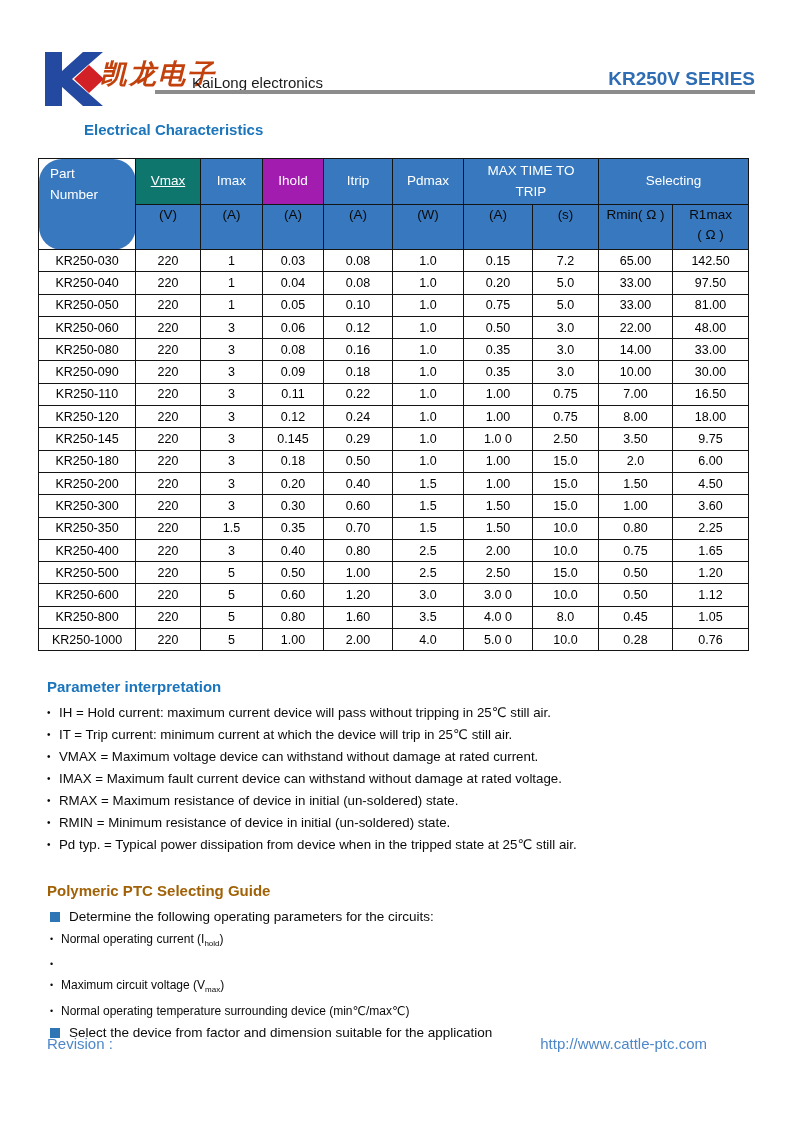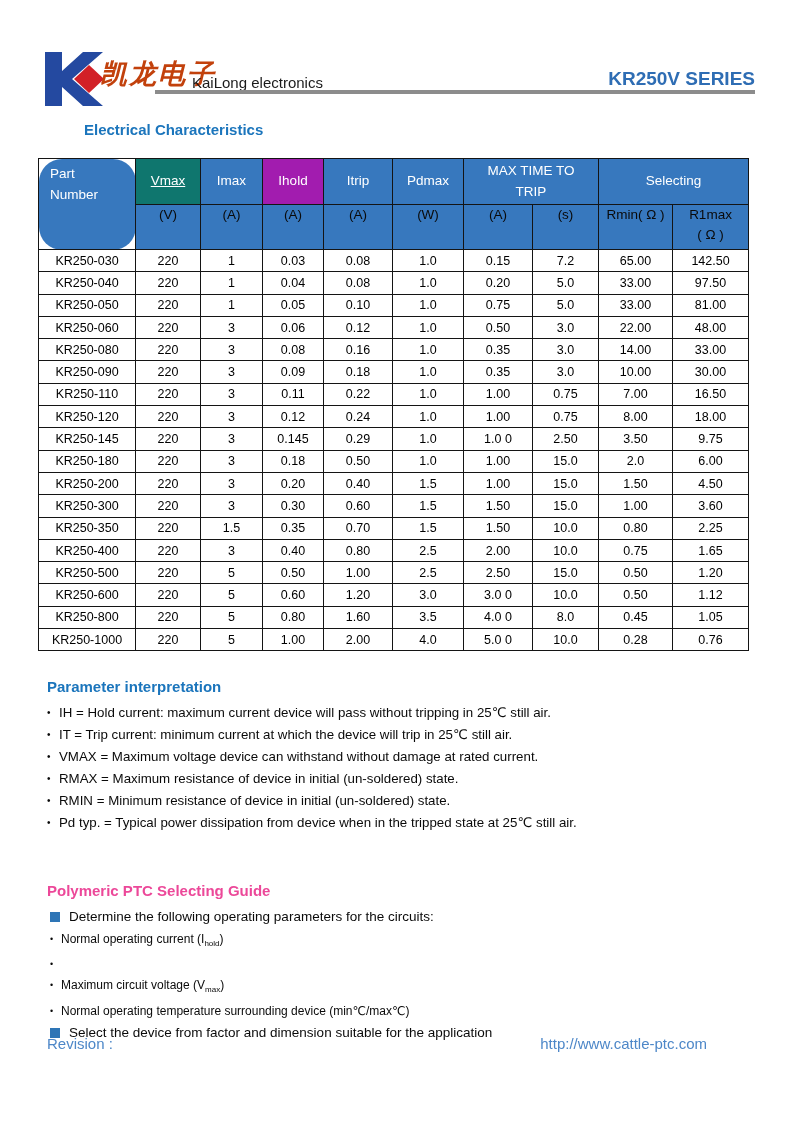--- a/index.html
+++ b/index.html
@@ -327,26 +327,27 @@
           </tr>
         </tbody>
     </table>
   </div>
 
   <div class="sec-title" id="title-param" style="color: rgb(27, 117, 188);">Parameter interpretation</div>
   <ul class="blist" id="param-list">
       <li><span class="dot">•</span><span>IH = Hold current: maximum current device will pass without tripping in 25℃  still air.</span></li>
       <li><span class="dot">•</span><span>IT = Trip current: minimum current at which the device will trip in 25℃  still air.</span></li>
       <li><span class="dot">•</span><span>VMAX = Maximum voltage device can withstand without damage at rated current.</span></li>
+      <li><span class="dot">•</span><span>IMAX = Maximum fault current device can withstand without damage at rated voltage.</span></li>
       <li><span class="dot">•</span><span>RMAX = Maximum resistance of device in initial (un-soldered) state.</span></li>
       <li><span class="dot">•</span><span>RMIN = Minimum resistance of device in initial (un-soldered) state.</span></li>
       <li><span class="dot">•</span><span>Pd typ. = Typical power dissipation from device when in the tripped state at 25℃  still air.</span></li>
     </ul>
 
-  <div class="sec-title" id="title-guide" style="color: #ec4899;">Polymeric PTC Selecting Guide</div>
+  <div class="sec-title" id="title-guide" style="color: #a16207;">Polymeric PTC Selecting Guide</div>
   <div id="guide-list">
       <div class="g-item g-square">
         <span class="sq" style="background: rgb(46, 117, 182);"></span>
         <span>Determine the following operating parameters for the circuits:</span>
       </div>
       <div class="g-item g-dot">
         <span class="dmark">•</span>
         <span>Normal operating current (I<sub>hold</sub>)</span>
       </div>
       <div class="g-item g-dot">

